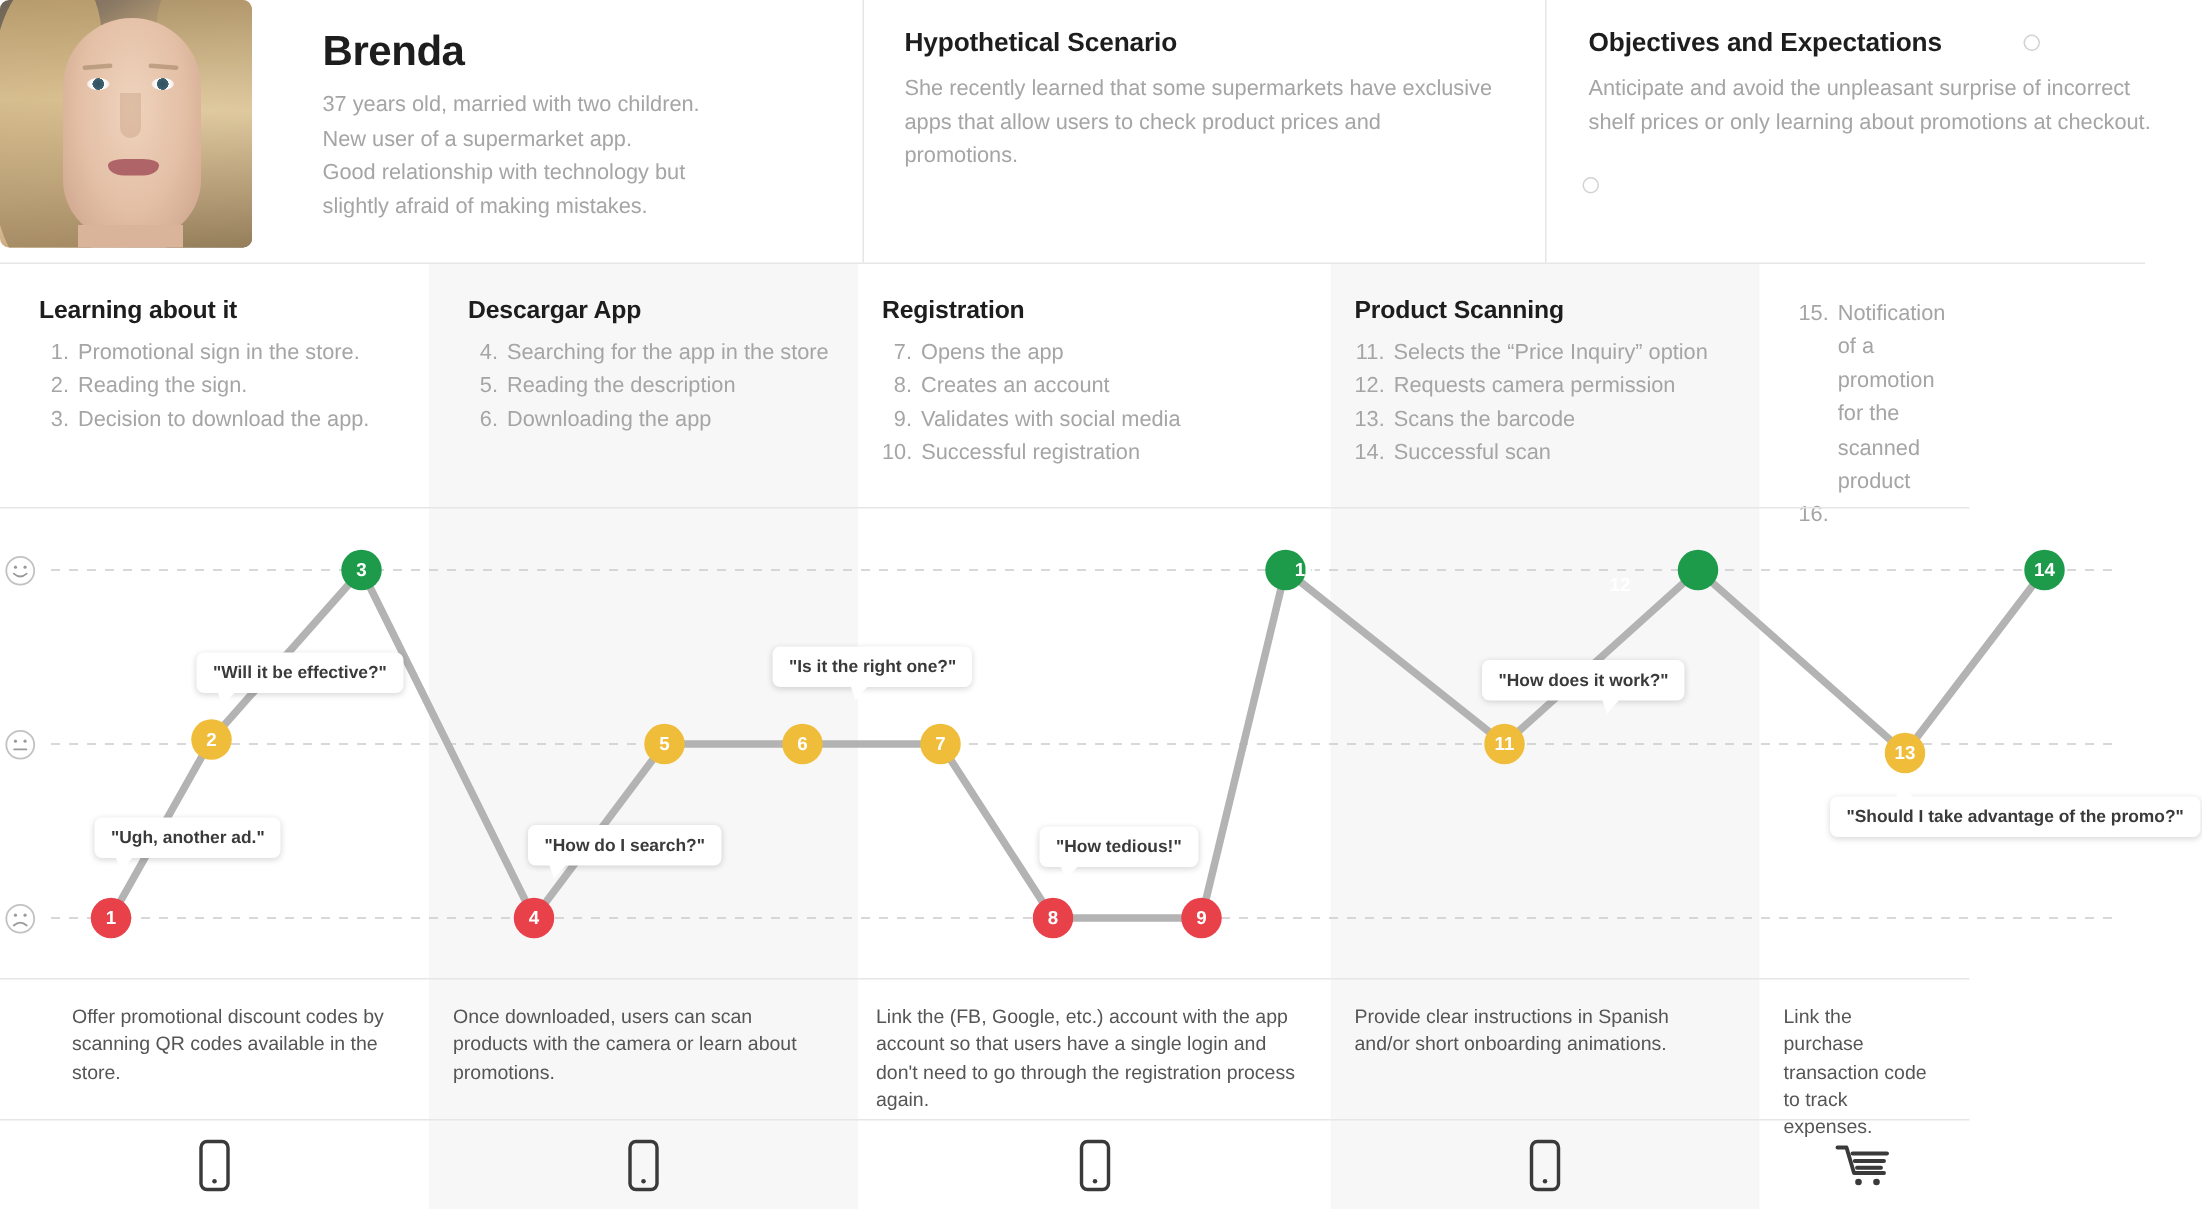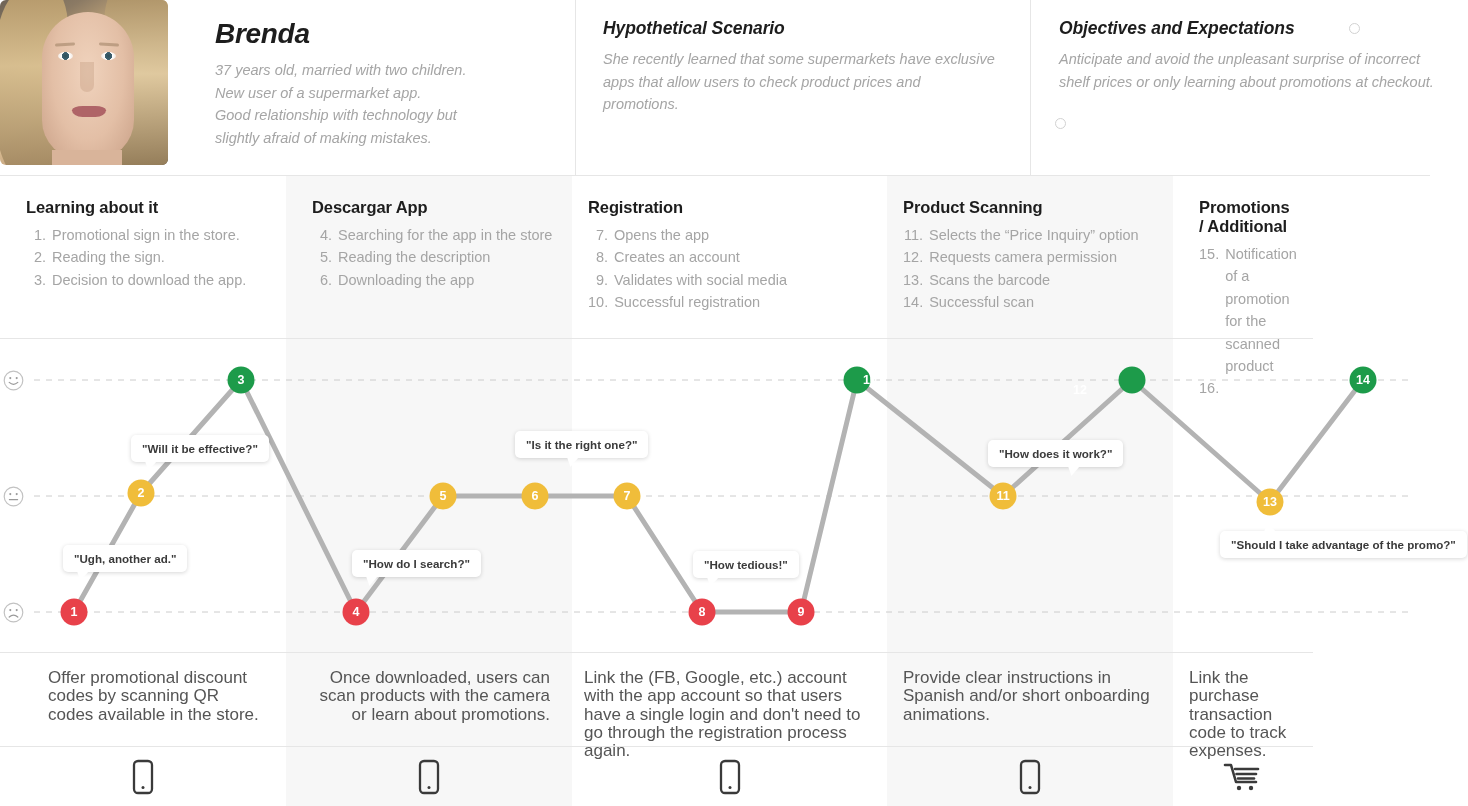--- a/index.html
+++ b/index.html
@@ -32,21 +32,21 @@
   .photo .eye.r { left:101px; top:52px; }
   .photo .brow { position:absolute; width:20px; height:3px; background:#9c8062; border-radius:2px; opacity:.55;}
   .photo .brow.l { left:55px; top:43px; transform:rotate(-4deg);}
   .photo .brow.r { left:99px; top:43px; transform:rotate(4deg);}
   .photo .nose { position:absolute; left:80px; top:62px; width:14px; height:30px;
     border-radius:0 0 10px 10px; background:rgba(180,135,108,.28);}
   .photo .lips { position:absolute; left:72px; top:106px; width:34px; height:11px;
     border-radius:50%/60% 60% 100% 100%; background:#a4525a; opacity:.85;}
   .photo .neck { position:absolute; left:52px; top:150px; width:70px; height:24px; background:#d9b49a;}
 
-  .hdr-col { padding:18px 30px 10px 0; position:relative;font-style:italic; }
+  .hdr-col { padding:18px 30px 10px 0; position:relative; }
   .hdr-col.c1 { flex:0 0 360px; padding-left:0; }
   .hdr-col.c2 { flex:0 0 455px; padding-left:27px; border-left:1px solid #e6e6e6; }
   .hdr-col.c3 { flex:1 1 auto; padding-left:28px; border-left:1px solid #e6e6e6; }
   .persona-name { font-size:28px; font-weight:bold; color:#1d1d1d; letter-spacing:-.3px; margin-bottom:9px; }
   .hdr-title { font-size:17.5px; font-weight:bold; color:#1d1d1d; margin-bottom:9px; letter-spacing:-.1px;}
   .hdr-body { font-size:14.5px; line-height:22.6px; color:#a5a5a5; }
   .handle { position:absolute; width:11px; height:11px; border:1.4px solid #d2d2d2;
     border-radius:50%; background:#fff; }
   .handle.h-tr { right:108px; top:23px; }
   .handle.h-bl { left:24px; top:118px; }
@@ -71,22 +71,22 @@
   .stage-list li { display:flex; font-size:14.5px; line-height:22.4px; color:#a5a5a5; }
   .stage-list li .num { flex:0 0 26px; text-align:right; padding-right:6px; }
   .stage-list li .txt { flex:1 1 auto; }
 
   .band-rule { position:absolute; left:0; top:162px; width:100%; height:1px; background:#e6e6e6; }
   .band-rule2 { position:absolute; left:0; top:476px; width:100%; height:1px; background:#e6e6e6; }
   .band-rule3 { position:absolute; left:0; top:570px; width:100%; height:1px; background:#e6e6e6; }
 
   
   .insight { position:absolute; left:0; top:476px; width:100%; height:94px;
-    padding:17px 22px 0 48px; font-size:17px; line-height:18.3px; color:#555; }
-  .col.w2 .insight { padding-left:16px;text-align:right; }
+    padding:17px 22px 0 48px; font-size:13px; line-height:18.3px; color:#555; }
+  .col.w2 .insight { padding-left:16px; }
   .col.w3 .insight { padding-left:12px; }
   .col.w4 .insight { padding-left:16px; }
   .col.w5 .insight { padding-left:16px; }
 
   
   .channel { position:absolute; left:0; top:571px; width:100%; height:59px;
     display:flex; align-items:center; justify-content:center; }
 
   
   .chart { position:absolute; left:0; top:338px; width:1468px; height:300px; pointer-events:none; }
@@ -283,21 +283,20 @@
       <div class="channel">
         <svg width="26" height="36" viewBox="0 0 26 36">
           <rect x="4" y="2" width="18" height="32" rx="4" ry="4" fill="none" stroke="#3a3a3a" stroke-width="2.3"></rect>
           <circle cx="13" cy="28.5" r="1.5" fill="#3a3a3a"></circle>
         </svg>
       </div>
     </div>
 
     <div class="col w5">
       <div class="stage">
-        <div class="stage-title">Promotions / Additional</div>
         <ul class="stage-list">
           <li>
               <span class="num">15.</span>
               <span class="txt">Notification of a promotion for the scanned product</span>
             </li>
           <li>
               <span class="num">16.</span>
             </li>
         </ul>
       </div>

